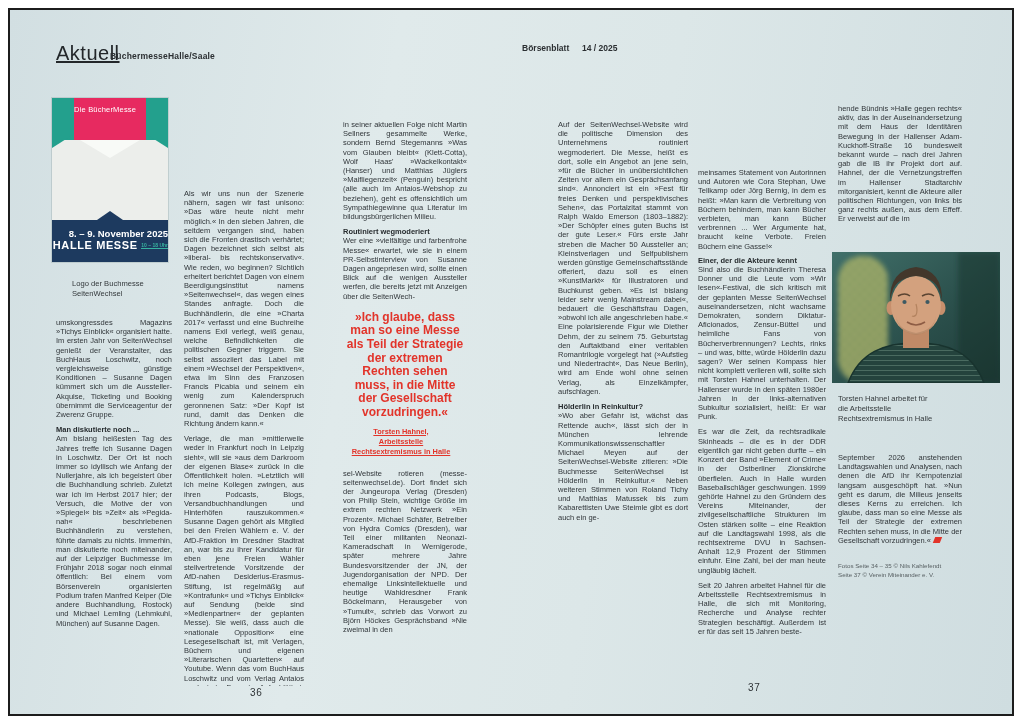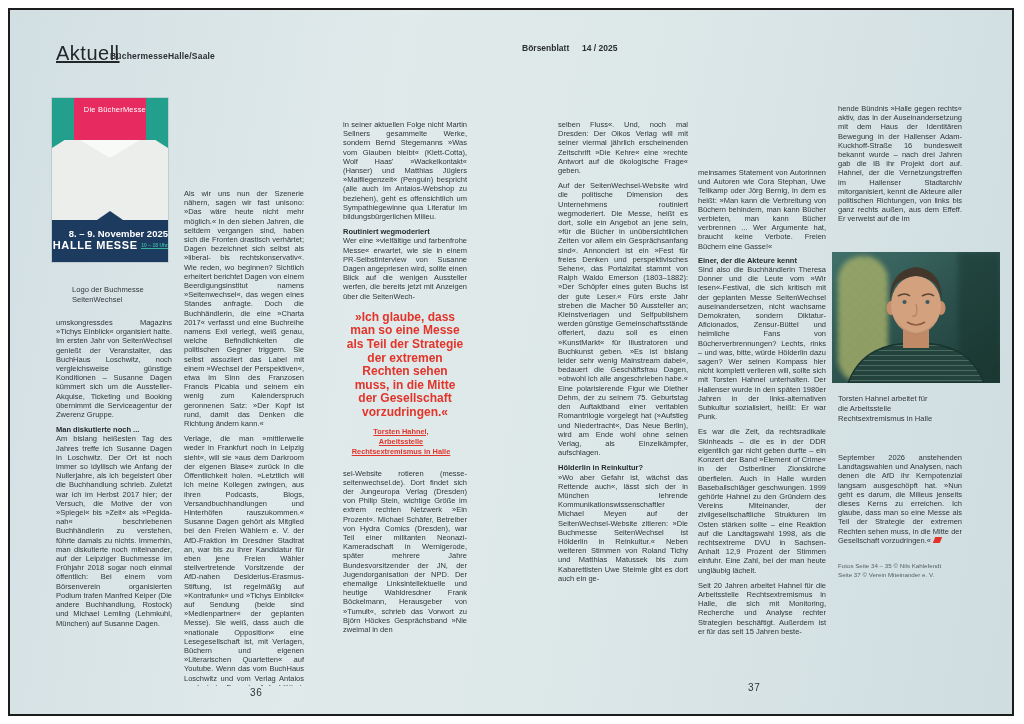--- a/index.html
+++ b/index.html
@@ -22,21 +22,21 @@
   .pullquote{margin:10px 2px 7px 2px;text-align:center;color:#e2342a;
     font-size:12px;line-height:13.6px;font-weight:bold;}
   .pull-attr{margin:0 8px 12px 0;text-align:center;color:#e2342a;font-size:7.4px;
     line-height:10px;font-weight:bold;}
   .pull-attr span{text-decoration:underline;}
   
   .poster{position:absolute;left:42px;top:88px;width:116px;height:164px;
     background:#edf0ed;overflow:hidden;box-shadow:0 0 0 1px rgba(120,140,140,.25);}
   .poster-top{display:flex;height:42px;}
   .corner{width:22px;background:#23a08d;}
-  .pinkband{flex:1;background:#e72a60;color:#fff;text-align:right;
+  .pinkband{flex:1;background:#e72a60;color:#fff;text-align:left;
     font-size:7.5px;padding-top:7px;letter-spacing:.2px;}
   .poster-mid{position:relative;height:80px;background:#eceeeb;}
   .poster-mid:before{content:"";position:absolute;left:50%;top:0;margin-left:-30px;
     border-left:30px solid transparent;border-right:30px solid transparent;
     border-top:18px solid #f8faf7;}
   .poster-mid .chevL{position:absolute;left:0;top:-6px;border-top:14px solid #23a08d;
     border-right:22px solid transparent;}
   .poster-mid .chevR{position:absolute;right:0;top:-6px;border-top:14px solid #23a08d;
     border-left:22px solid transparent;}
   .poster-title{position:absolute;left:0;right:0;top:18px;text-align:center;
@@ -86,21 +86,21 @@
     </div>
     <div class="poster-bottom">
       <div class="peak"></div>
       <div class="pdate">8. – 9. November 2025</div>
       <div class="pvenue">
         <span>HALLE MESSE</span>
         <span class="phours">10 – 18 Uhr</span>
       </div>
     </div>
   </div>
-  <div class="caption" style="left:62px;top:275px;width:90px;">Logo der Buchmesse SeitenWechsel</div>
+  <div class="caption" style="left:62px;top:269px;width:90px;">Logo der Buchmesse SeitenWechsel</div>
 
   <div class="col" style="left:46px;top:308px;width:116px;height:368px;">
     <p>umskongressdes Magazins »Tichys Einblick« organisiert hatte. Im ersten Jahr von SeitenWechsel genießt der Veranstalter, das BuchHaus Loschwitz, noch vergleichsweise günstige Konditionen – Susanne Dagen kümmert sich um die Aussteller-Akquise, Ticketing und Booking übernimmt die Serviceagentur der Zwerenz Gruppe.</p>
     <h4>Man diskutierte noch ...</h4>
     <p>Am bislang heißesten Tag des Jahres treffe ich Susanne Dagen in Loschwitz. Der Ort ist noch immer so idyllisch wie Anfang der Nullerjahre, als ich begeistert über die Buchhandlung schrieb. Zuletzt war ich im Herbst 2017 hier; der Versuch, die Motive der von »Spiegel« bis »Zeit« als »Pegida-nah« beschriebenen Buchhändlerin zu verstehen, führte damals zu nichts. Immerhin, man diskutierte noch miteinander, auf der Leipziger Buchmesse im Frühjahr 2018 sogar noch einmal öffentlich: Bei einem vom Börsenverein organisierten Podium trafen Manfred Keiper (Die andere Buchhandlung, Rostock) und Michael Lemling (Lehmkuhl, München) auf Susanne Dagen.</p>
   </div>
 
   <div class="col" style="left:174px;top:179px;width:120px;height:497px;">
     <p>Als wir uns nun der Szenerie nähern, sagen wir fast unisono: »Das wäre heute nicht mehr möglich.« In den sieben Jahren, die seitdem vergangen sind, haben sich die Fronten drastisch verhärtet; Dagen bezeichnet sich selbst als »liberal- bis rechtskonservativ«. Wie reden, wo beginnen? Sichtlich erheitert berichtet Dagen von einem Beerdigungsinstitut namens »Seitenwechsel«, das wegen eines Standes anfragte. Doch die Buchhändlerin, die eine »Charta 2017« verfasst und eine Buchreihe namens Exil verlegt, weiß genau, welche Befindlichkeiten die politischen Gegner triggern. Sie selbst assoziiert das Label mit einem »Wechsel der Perspektiven«, etwa im Sinn des Franzosen Francis Picabia und seinem ein wenig zum Kalenderspruch geronnenen Satz: »Der Kopf ist rund, damit das Denken die Richtung ändern kann.«</p>
     <p>Verlage, die man »mittlerweile weder in Frankfurt noch in Leipzig sieht«, will sie »aus dem Darkroom der eigenen Blase« zurück in die Öffentlichkeit holen. »Letztlich will ich meine Kollegen zwingen, aus ihren Podcasts, Blogs, Versandbuchhandlungen und Hinterhöfen rauszukommen.« Susanne Dagen gehört als Mitglied bei den Freien Wählern e. V. der AfD-Fraktion im Dresdner Stadtrat an, war bis zu ihrer Kandidatur für eben jene Freien Wähler stellvertretende Vorsitzende der AfD-nahen Desiderius-Erasmus-Stiftung, ist regelmäßig auf »Kontrafunk« und »Tichys Einblick« auf Sendung (beide sind »Medienpartner« der geplanten Messe). Sie weiß, dass auch die »nationale Opposition« eine Lesegesellschaft ist, mit Verlagen, Büchern und eigenen »Literarischen Quartetten« auf Youtube. Wenn das vom BuchHaus Loschwitz und vom Verlag Antaios produzierte Format »Aufgeblättert. Zugeschlagen. Mit Rechten lesen«</p>
@@ -112,21 +112,20 @@
     <p style="margin-bottom:0;">Wer eine »vielfältige und farbenfrohe Messe« erwartet, wie sie in einem PR-Selbstinterview von Susanne Dagen angepriesen wird, sollte einen Blick auf die wenigen Aussteller werfen, die bereits jetzt mit Anzeigen über die SeitenWech-</p>
     <div class="pullquote">»Ich glaube, dass man so eine Messe als Teil der Strategie der extremen Rechten sehen muss, in die Mitte der Gesellschaft vorzudringen.«</div>
     <div class="pull-attr">
       <span>Torsten Hahnel,</span><br>
       <span>Arbeitsstelle Rechtsextremismus in Halle</span>
     </div>
     <p>sel-Website rotieren (messe-seitenwechsel.de). Dort findet sich der Jungeuropa Verlag (Dresden) von Philip Stein, wichtige Größe im extrem rechten Netzwerk »Ein Prozent«. Michael Schäfer, Betreiber von Hydra Comics (Dresden), war Teil einer militanten Neonazi-Kameradschaft in Wernigerode, später mehrere Jahre Bundesvorsitzender der JN, der Jugendorganisation der NPD. Der ehemalige Linksintellektuelle und heutige Wahldresdner Frank Böckelmann, Herausgeber von »Tumult«, schrieb das Vorwort zu Björn Höckes Gesprächsband »Nie zweimal in den</p>
   </div>
 
   <div class="col" style="left:548px;top:110px;width:130px;height:540px;">
-    <p>selben Fluss«. Und, noch mal Dresden: Der Oikos Verlag will mit seiner viermal jährlich erscheinenden Zeitschrift »Die Kehre« eine »rechte Antwort auf die ökologische Frage« geben.</p>
     <p>Auf der SeitenWechsel-Website wird die politische Dimension des Unternehmens routiniert wegmoderiert. Die Messe, heißt es dort, solle ein Angebot an jene sein, »für die Bücher in unübersichtlichen Zeiten vor allem ein Gesprächsanfang sind«. Annonciert ist ein »Fest für freies Denken und perspektivisches Sehen«, das Portalzitat stammt von Ralph Waldo Emerson (1803–1882): »Der Schöpfer eines guten Buchs ist der gute Leser.« Fürs erste Jahr streben die Macher 50 Aussteller an; Kleinstverlagen und Selfpublishern werden günstige Gemeinschaftsstände offeriert, dazu soll es einen »KunstMarkt« für Illustratoren und Buchkunst geben. »Es ist bislang leider sehr wenig Mainstream dabei«, bedauert die Geschäftsfrau Dagen, »obwohl ich alle angeschrieben habe.« Eine polarisierende Figur wie Diether Dehm, der zu seinem 75. Geburtstag den Auftaktband einer veritablen Romantrilogie vorgelegt hat (»Aufstieg und Niedertracht«, Das Neue Berlin), wird am Ende wohl ohne seinen Verlag, als Einzelkämpfer, aufschlagen.</p>
     <h4>Hölderlin in Reinkultur?</h4>
     <p>»Wo aber Gefahr ist, wächst das Rettende auch«, lässt sich der in München lehrende Kommunikationswissenschaftler Michael Meyen auf der SeitenWechsel-Website zitieren: »Die Buchmesse SeitenWechsel ist Hölderlin in Reinkultur.« Neben weiteren Stimmen von Roland Tichy und Matthias Matussek bis zum Kabarettisten Uwe Steimle gibt es dort auch ein ge-</p>
   </div>
 
   <div class="col" style="left:688px;top:158px;width:128px;height:518px;">
     <p style="margin-bottom:5px;">meinsames Statement von Autorinnen und Autoren wie Cora Stephan, Uwe Tellkamp oder Jörg Bernig, in dem es heißt: »Man kann die Verbreitung von Büchern behindern, man kann Bücher verbieten, man kann Bücher verbrennen ... Wer Argumente hat, braucht keine Verbote. Freien Büchern eine Gasse!«</p>
     <h4>Einer, der die Akteure kennt</h4>
     <p>Sind also die Buchhändlerin Theresa Donner und die Leute vom »Wir lesen«-Festival, die sich kritisch mit der geplanten Messe SeitenWechsel auseinandersetzen, nicht wachsame Demokraten, sondern Diktatur-Aficionados, Zensur-Büttel und heimliche Fans von Bücherverbrennungen? Lechts, rinks – und was, bitte, würde Hölderlin dazu sagen? Wer seinen Kompass hier nicht komplett verlieren will, sollte sich mit Torsten Hahnel unterhalten. Der Hallenser wurde in den späten 1980er Jahren in der links-alternativen Subkultur sozialisiert, heißt: Er war Punk.</p>
     <p>Es war die Zeit, da rechtsradikale Skinheads – die es in der DDR eigentlich gar nicht geben durfte – ein Konzert der Band »Element of Crime« in der Ostberliner Zionskirche überfielen. Auch in Halle wurden Baseballschläger geschwungen. 1999 gehörte Hahnel zu den Gründern des Vereins Miteinander, der zivilgesellschaftliche Strukturen im Osten stärken sollte – eine Reaktion auf die Landtagswahl 1998, als die rechtsextreme DVU in Sachsen-Anhalt 12,9 Prozent der Stimmen einfuhr. Eine Zahl, bei der man heute ungläubig lächelt.</p>

